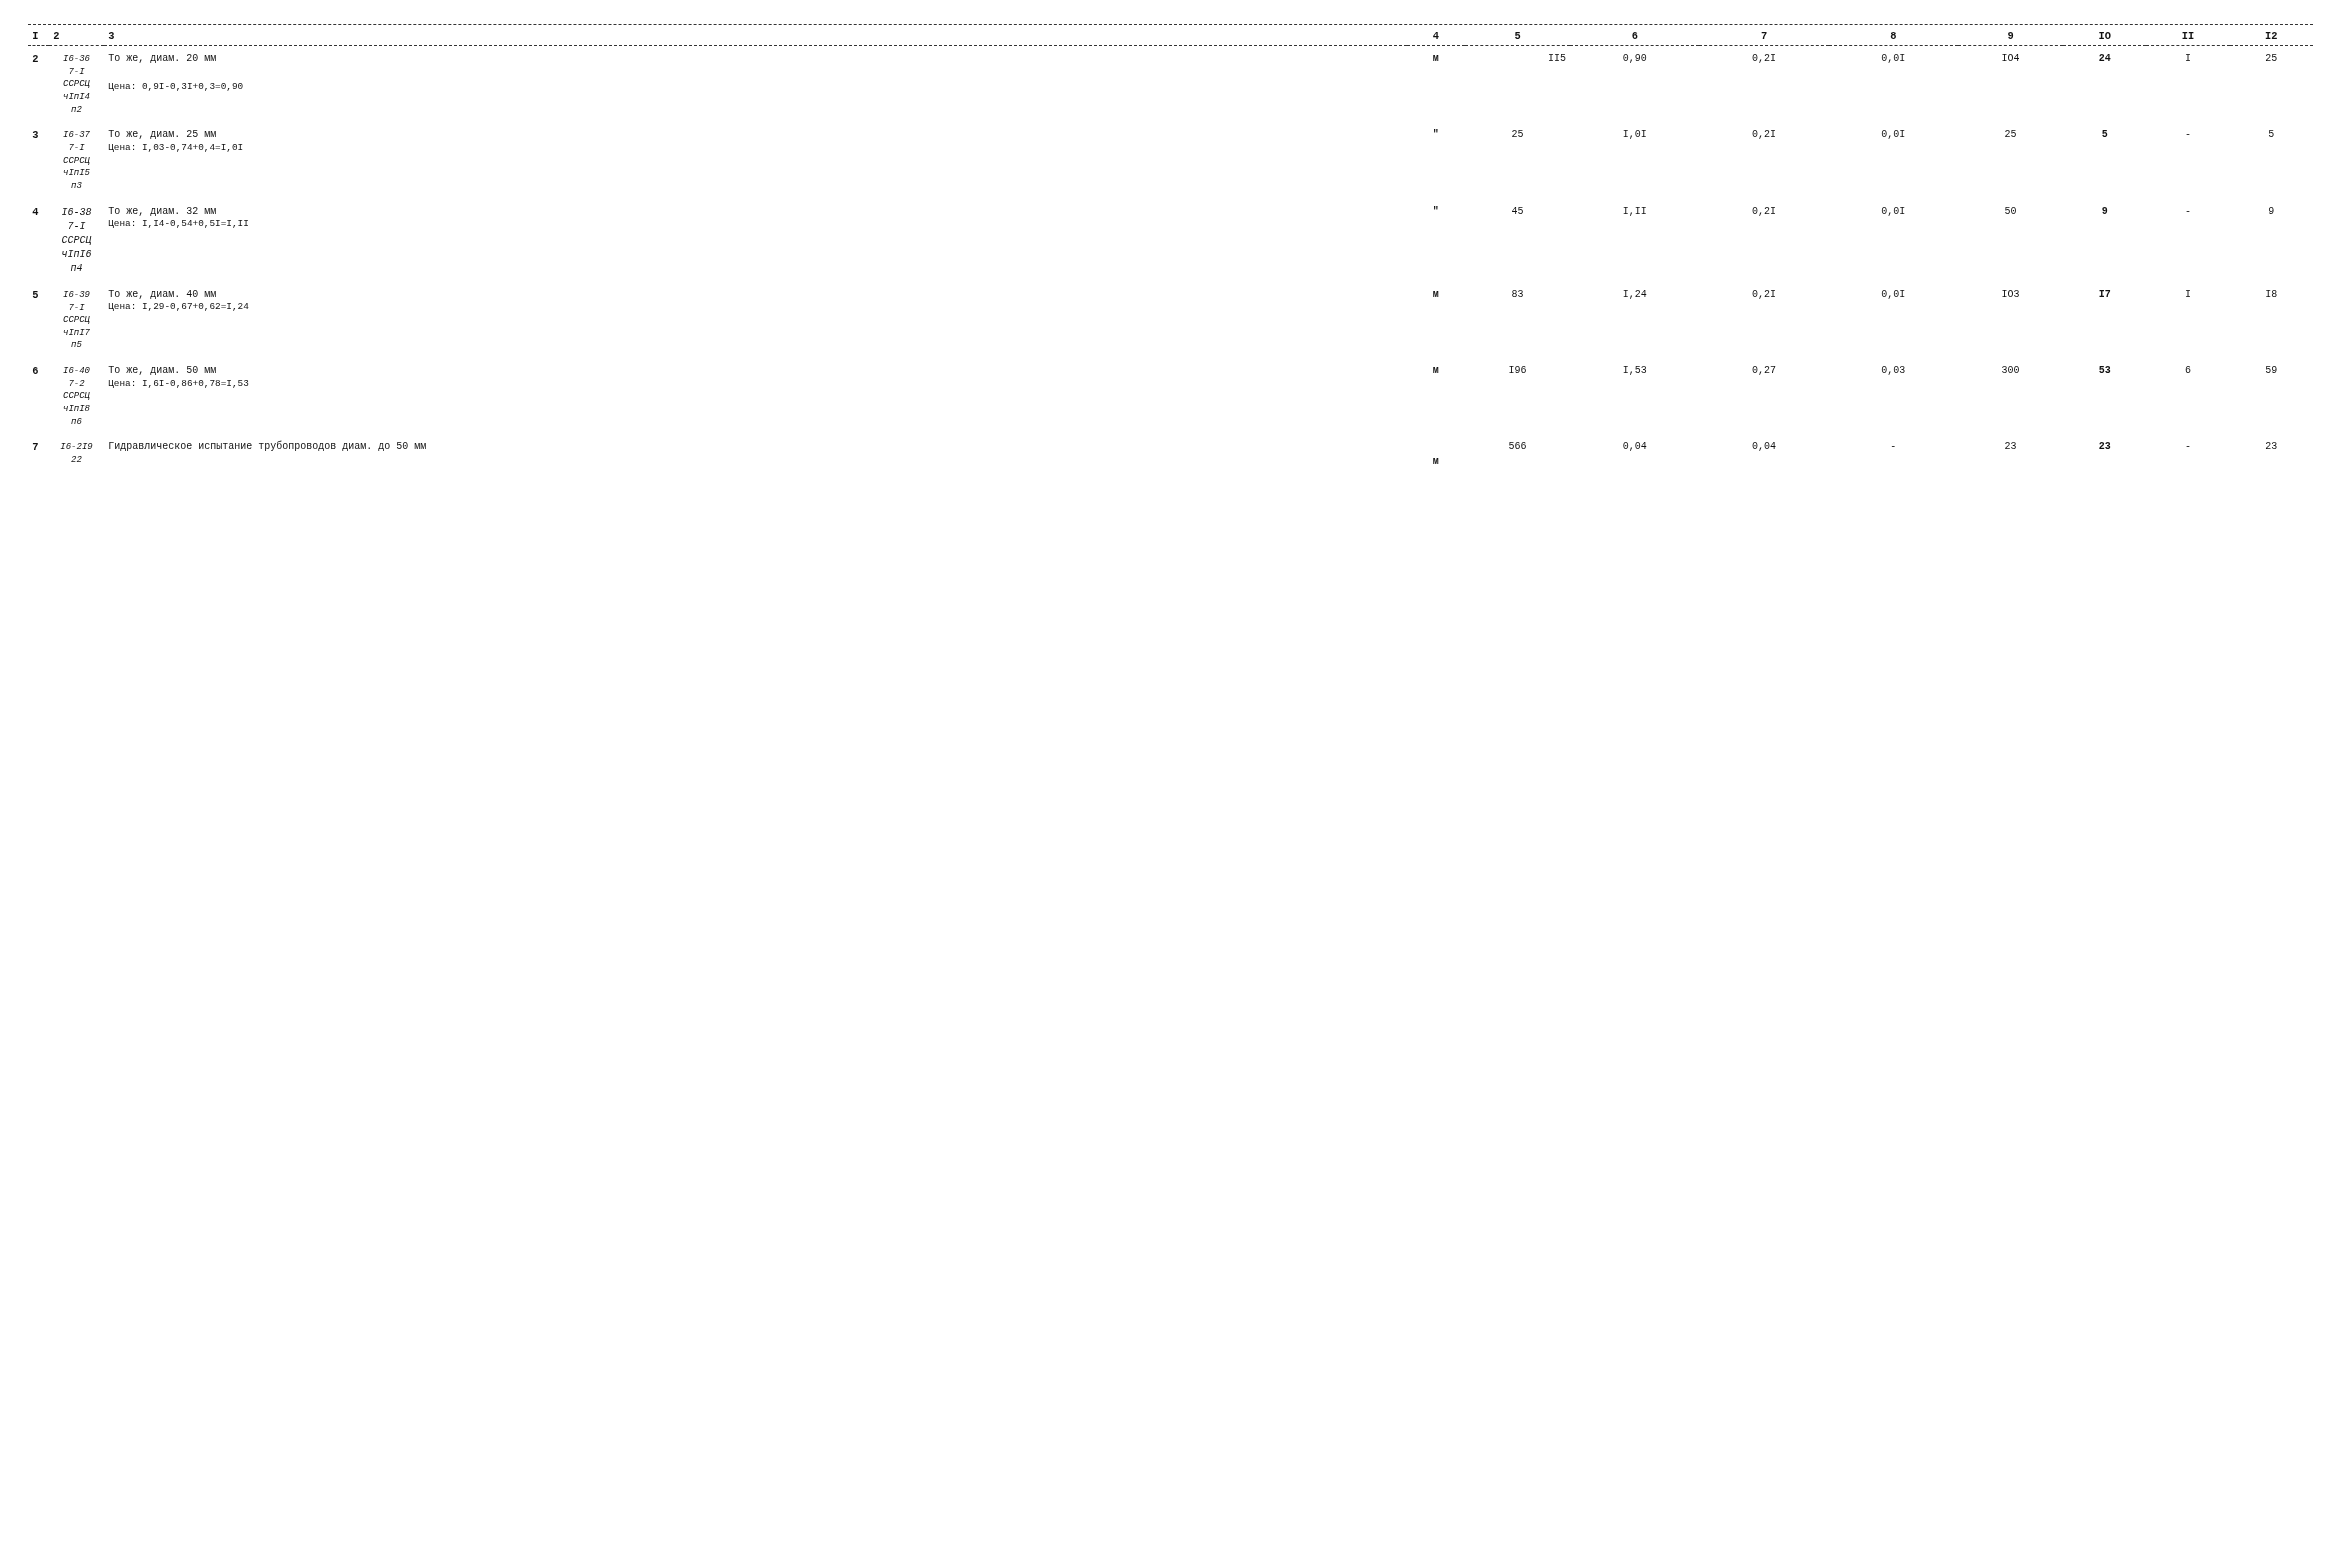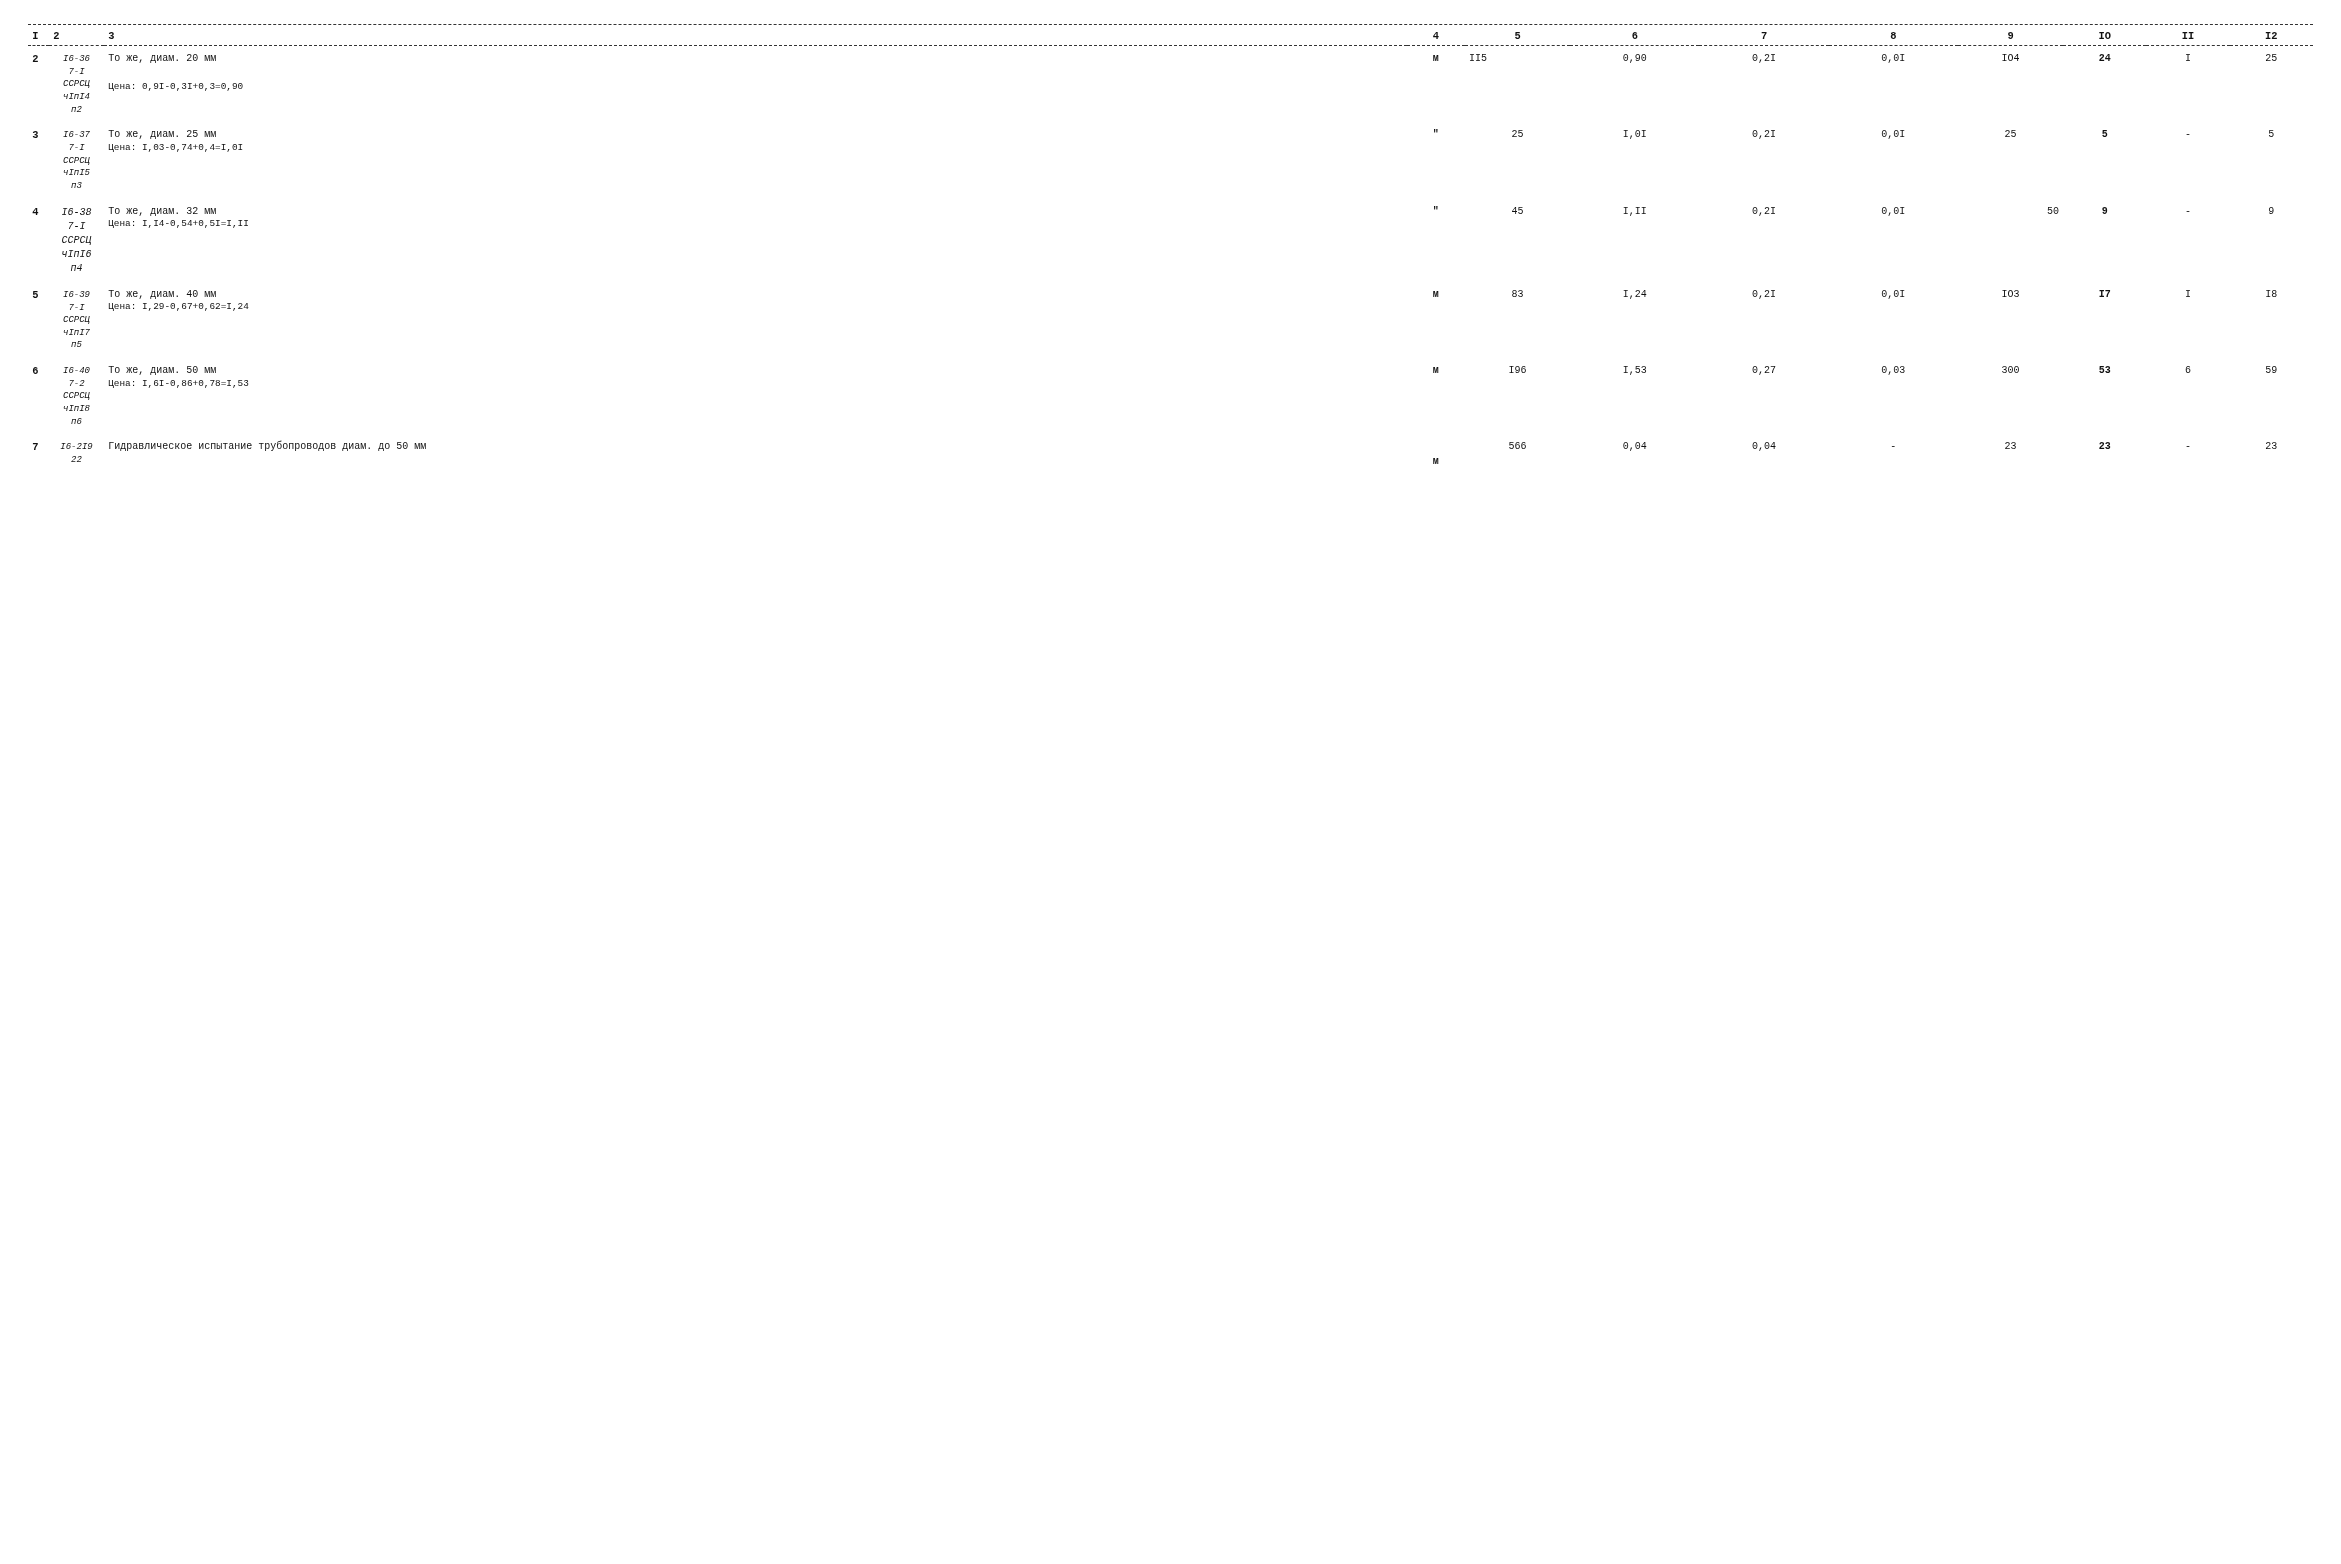--- a/index.html
+++ b/index.html
@@ -91,21 +91,21 @@
         <td style="font-size: 9px; line-height: 1.4; padding-top: 7px; white-space: pre;">I6-36
 7-I
 ССРСЦ
 чIпI4
 п2</td>
         <td style="padding-top: 7px;">
           <div style="font-size: 10px;">То же, диам. 20 мм</div>
           <div style="font-size: 9.4px; margin-top: 17px;">Цена: 0,9I-0,3I+0,3=0,90</div>
         </td>
         <td style="text-align: center; vertical-align: top; padding-top: 7px; font-size: 10px; font-weight: bold;">м</td>
-        <td style="text-align: left; vertical-align: top; padding-top: 7px; font-size: 10px;">II5</td>
+        <td style="text-align: right; vertical-align: top; padding-top: 7px; font-size: 10px;">II5</td>
         <td style="text-align: center; vertical-align: top; padding-top: 7px; font-size: 10px;">0,90</td>
         <td style="text-align: center; vertical-align: top; padding-top: 7px; font-size: 10px;">0,2I</td>
         <td style="text-align: center; vertical-align: top; padding-top: 7px; font-size: 10px;">0,0I</td>
         <td style="text-align: center; vertical-align: top; padding-top: 7px; font-size: 10px;">IO4</td>
         <td style="text-align: center; vertical-align: top; padding-top: 7px; font-size: 10px;">24</td>
         <td style="text-align: center; vertical-align: top; padding-top: 7px; font-size: 10px;">I</td>
         <td style="text-align: center; vertical-align: top; padding-top: 7px; font-size: 10px;">25</td>
       </tr>
       <tr>
         <td colspan="12" style="height: 4.2px;"></td>
@@ -143,21 +143,21 @@
 п4</td>
         <td style="padding-top: 7px;">
           <div style="font-size: 10px;">То же, диам. 32 мм</div>
           <div style="font-size: 9.4px; margin-top: 1.4px;">Цена: I,I4-0,54+0,5I=I,II</div>
         </td>
         <td style="text-align: center; vertical-align: top; padding-top: 7px; font-size: 10px; font-weight: bold;">"</td>
         <td style="text-align: center; vertical-align: top; padding-top: 7px; font-size: 10px;">45</td>
         <td style="text-align: center; vertical-align: top; padding-top: 7px; font-size: 10px;">I,II</td>
         <td style="text-align: center; vertical-align: top; padding-top: 7px; font-size: 10px;">0,2I</td>
         <td style="text-align: center; vertical-align: top; padding-top: 7px; font-size: 10px;">0,0I</td>
-        <td style="text-align: right; vertical-align: top; padding-top: 7px; font-size: 10px;">50</td>
+        <td style="text-align: center; vertical-align: top; padding-top: 7px; font-size: 10px;">50</td>
         <td style="text-align: center; vertical-align: top; padding-top: 7px; font-size: 10px;">9</td>
         <td style="text-align: center; vertical-align: top; padding-top: 7px; font-size: 10px;">-</td>
         <td style="text-align: center; vertical-align: top; padding-top: 7px; font-size: 10px;">9</td>
       </tr>
       <tr>
         <td colspan="12" style="height: 4.2px;"></td>
       </tr>
       <tr>
         <td style="font-weight: bold; font-size: 10.4px; padding-top: 7px;">5</td>
         <td style="font-size: 9px; line-height: 1.4; padding-top: 7px; white-space: pre;">I6-39

